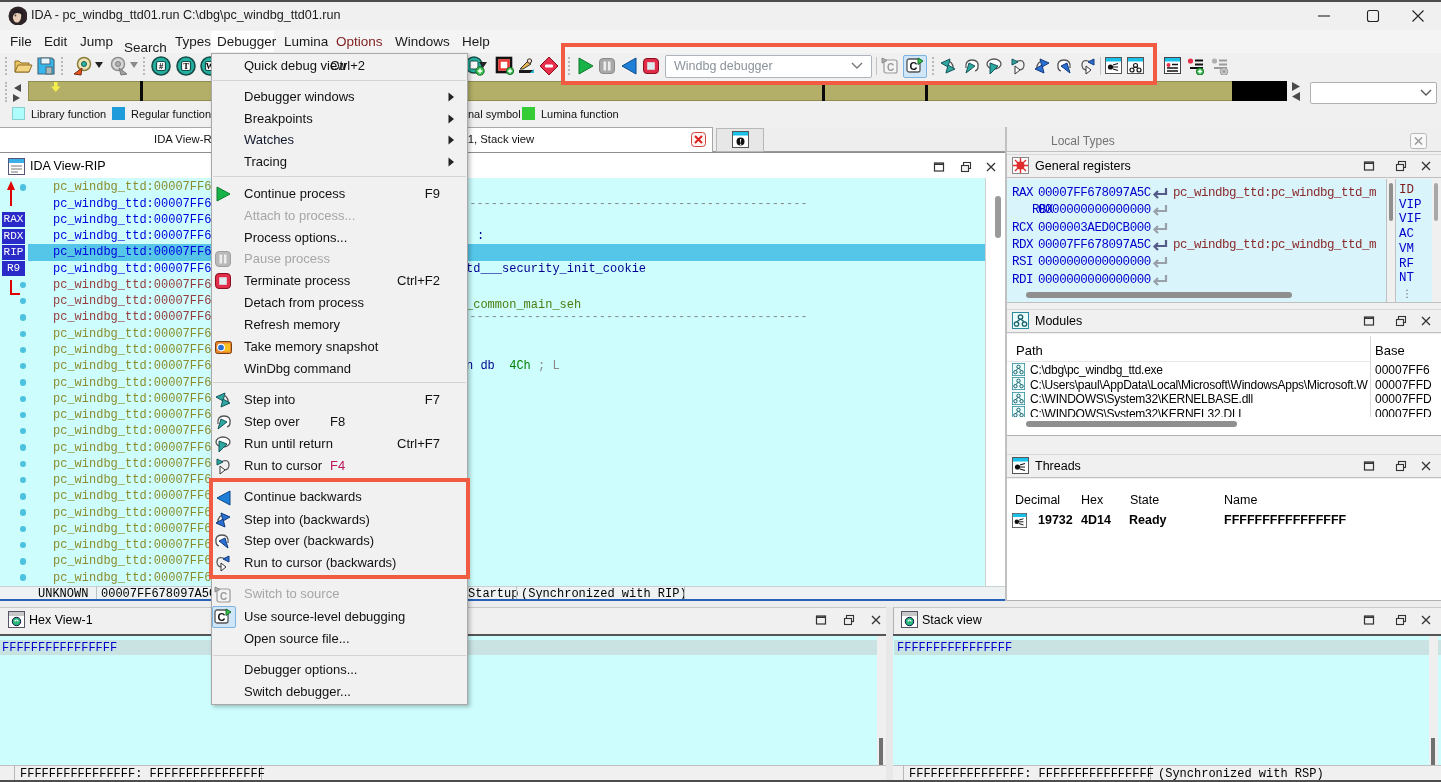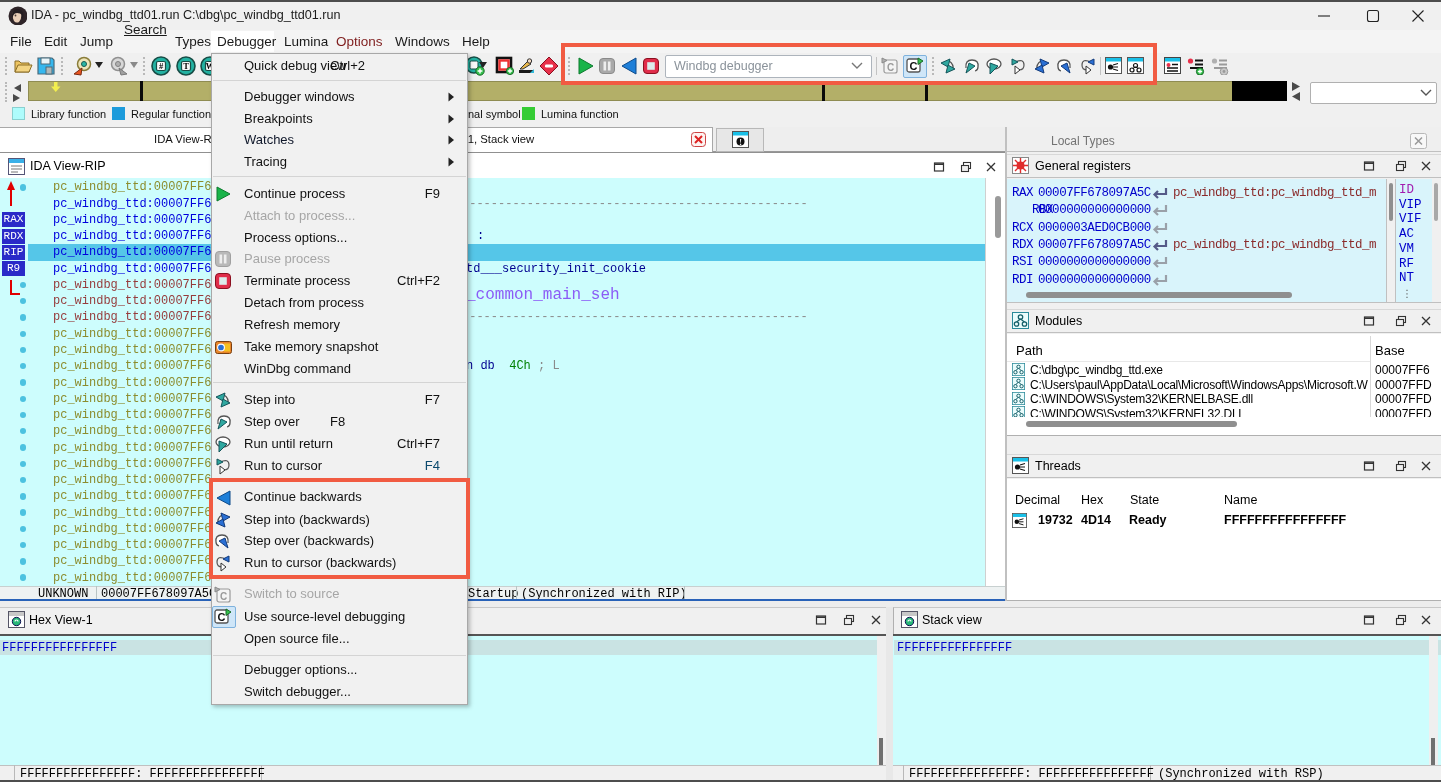--- a/index.html
+++ b/index.html
@@ -21,21 +21,21 @@
     <rect x="1.5" y="1.5" width="11" height="11" fill="none" stroke="#222" stroke-width="1.1" rx="2"></rect>
   </svg>
 <svg class="a" style="left:1411px;top:9px;" width="14" height="14" viewBox="0 0 14 14">
     <path d="M1.5 1.5 L12.5 12.5 M12.5 1.5 L1.5 12.5" stroke="#222" stroke-width="1.1"></path>
   </svg>
 <div class="a" style="left:0px;top:30px;width:1441px;height:23px;background:#f4f4f4"></div>
 <div class="a" style="left:211px;top:31px;width:63px;height:21px;background:#ffffff"></div>
 <div class="a" style="left:10px;top:34px;font:normal 13.5px 'Liberation Sans', sans-serif;color:#1a1a1a;white-space:pre;">File</div>
 <div class="a" style="left:44px;top:34px;font:normal 13.5px 'Liberation Sans', sans-serif;color:#1a1a1a;white-space:pre;">Edit</div>
 <div class="a" style="left:80px;top:34px;font:normal 13.5px 'Liberation Sans', sans-serif;color:#1a1a1a;white-space:pre;">Jump</div>
-<div class="a" style="left:124px;top:22px;font:normal 13.5px 'Liberation Sans', sans-serif;color:#1a1a1a;white-space:pre;text-decoration:underline;">Search</div>
+<div class="a" style="left:124px;top:40px;font:normal 13.5px 'Liberation Sans', sans-serif;color:#1a1a1a;white-space:pre;text-decoration:underline;">Search</div>
 <div class="a" style="left:175px;top:34px;font:normal 13.5px 'Liberation Sans', sans-serif;color:#1a1a1a;white-space:pre;">Types</div>
 <div class="a" style="left:217px;top:34px;font:normal 13.5px 'Liberation Sans', sans-serif;color:#1a1a1a;white-space:pre;">Debugger</div>
 <div class="a" style="left:284px;top:34px;font:normal 13.5px 'Liberation Sans', sans-serif;color:#1a1a1a;white-space:pre;">Lumina</div>
 <div class="a" style="left:336px;top:34px;font:normal 13.5px 'Liberation Sans', sans-serif;color:#7f1d1d;white-space:pre;">Options</div>
 <div class="a" style="left:395px;top:34px;font:normal 13.5px 'Liberation Sans', sans-serif;color:#1a1a1a;white-space:pre;">Windows</div>
 <div class="a" style="left:462px;top:34px;font:normal 13.5px 'Liberation Sans', sans-serif;color:#1a1a1a;white-space:pre;">Help</div>
 <div class="a" style="left:0px;top:53px;width:1441px;height:26px;background:#f0f0f0"></div>
 <div class="a" style="left:5px;top:57px;width:2px;height:18px;border-left:2px dotted #b9b9b9"></div>
 <div class="a" style="left:61px;top:57px;width:2px;height:18px;border-left:2px dotted #b9b9b9"></div>
 <div class="a" style="left:143px;top:57px;width:2px;height:18px;border-left:2px dotted #b9b9b9"></div>
@@ -322,21 +322,21 @@
 <div class="a mono" style="left:53px;top:294.08000000000004px;font-size:12px;line-height:16.26px;color:#8c8c2d;white-space:pre">pc_windbg_ttd:00007FF678097A5C</div>
 <div class="a mono" style="left:53px;top:310.34000000000003px;font-size:12px;line-height:16.26px;color:#8c8c2d;white-space:pre">pc_windbg_ttd:00007FF678097A5C</div>
 <div class="a mono" style="left:53px;top:326.6px;font-size:12px;line-height:16.26px;color:#8c8c2d;white-space:pre">pc_windbg_ttd:00007FF678097A5C</div>
 <div class="a mono" style="left:53px;top:342.86px;font-size:12px;line-height:16.26px;color:#8c8c2d;white-space:pre">pc_windbg_ttd:00007FF678097A5C</div>
 <div class="a mono" style="left:53px;top:359.12px;font-size:12px;line-height:16.26px;color:#8c8c2d;white-space:pre">pc_windbg_ttd:00007FF678097A5C</div>
 <div class="a mono" style="left:53px;top:375.38px;font-size:12px;line-height:16.26px;color:#8c8c2d;white-space:pre">pc_windbg_ttd:00007FF678097A5C</div>
 <div class="a mono" style="left:53px;top:391.64px;font-size:12px;line-height:16.26px;color:#8c8c2d;white-space:pre">pc_windbg_ttd:00007FF678097A5C</div>
 <div class="a mono" style="left:462px;top:17.659999999999997px;font-size:12px;line-height:16.26px;color:#8a8a8a;white-space:pre">------------------------------------------------</div>
 <div class="a mono" style="left:477px;top:50.18000000000001px;font-size:12px;line-height:16.26px;color:#000090">:</div>
 <div class="a mono" style="left:466px;top:82.70000000000005px;font-size:12px;line-height:16.26px;color:#000090">td___security_init_cookie</div>
-<div class="a mono" style="left:466px;top:109px;font-size:16px;line-height:16.26px;color:#8b5cf6">_common_main_seh</div>
+<div class="a mono" style="left:466px;top:119px;font-size:12px;line-height:16.26px;color:#4d7c0f">_common_main_seh</div>
 <div class="a mono" style="left:462px;top:131.48000000000002px;font-size:12px;line-height:16.26px;color:#8a8a8a;white-space:pre">------------------------------------------------</div>
 <div class="a mono" style="left:466px;top:180.26px;font-size:12px;line-height:16.26px;color:#000090;white-space:pre">n db  <span style="color:#008000">4Ch</span> <span style="color:#8a8a8a">; L</span></div>
 </div>
 <svg class="a" style="left:6px;top:180px;" width="14" height="120" viewBox="0 0 14 120">
     <path d="M5 8 L5 26" stroke="#e00000" stroke-width="2"></path>
     <path d="M1 10 L5 1 L9 10 Z" fill="#e00000"></path>
     <path d="M5 100 L5 114 L20 114" stroke="#e00000" stroke-width="2" fill="none"></path>
   </svg>
 <div class="a mono" style="left:2px;top:212.42000000000002px;width:23px;height:15px;background:#2a2ac8;color:#fff;font-size:11px;line-height:15px;text-align:center">RAX</div>
 <div class="a mono" style="left:2px;top:228.68px;width:23px;height:15px;background:#2a2ac8;color:#fff;font-size:11px;line-height:15px;text-align:center">RDX</div>
@@ -399,21 +399,21 @@
   </svg>
 <div class="a" style="left:1012px;top:272.5px;font:normal 12.5px 'Liberation Mono', monospace;color:#0000cc;white-space:pre;letter-spacing:-0.45px">RDI</div>
 <div class="a" style="left:1038px;top:272.5px;font:normal 12.5px 'Liberation Mono', monospace;color:#0000cc;white-space:pre;letter-spacing:-0.45px">0000000000000000</div>
 <svg class="a" style="left:1152px;top:273.5px;" width="17" height="13" viewBox="0 0 17 13">
     <path d="M14 1 L14 7 L3 7 M6 4 L2.5 7.5 L6 11" fill="none" stroke="#9aa0a8" stroke-width="2.2"></path>
   </svg>
 <div class="a" style="left:1026px;top:292px;width:266px;height:6px;background:#8f8f8f;border-radius:3px"></div>
 <div class="a" style="left:1387px;top:179px;width:8px;height:124px;background:#f0f0f0"></div>
 <div class="a" style="left:1389px;top:183px;width:4px;height:38px;background:#8f8f8f;border-radius:2px"></div>
 <div class="a" style="left:1395px;top:179px;width:37px;height:124px;background:#d9f4fb;border-left:1px solid #c0c0c0"></div>
-<div class="a" style="left:1399px;top:183.0px;font:normal 12.5px 'Liberation Mono', monospace;color:#a21caf;white-space:pre;">ID</div>
+<div class="a" style="left:1399px;top:183.0px;font:normal 12.5px 'Liberation Mono', monospace;color:#7f1d1d;white-space:pre;">ID</div>
 <div class="a" style="left:1399px;top:197.7px;font:normal 12.5px 'Liberation Mono', monospace;color:#0000cc;white-space:pre;">VIP</div>
 <div class="a" style="left:1399px;top:212.4px;font:normal 12.5px 'Liberation Mono', monospace;color:#0000cc;white-space:pre;">VIF</div>
 <div class="a" style="left:1399px;top:227.1px;font:normal 12.5px 'Liberation Mono', monospace;color:#0000cc;white-space:pre;">AC</div>
 <div class="a" style="left:1399px;top:241.8px;font:normal 12.5px 'Liberation Mono', monospace;color:#0000cc;white-space:pre;">VM</div>
 <div class="a" style="left:1399px;top:256.5px;font:normal 12.5px 'Liberation Mono', monospace;color:#0000cc;white-space:pre;">RF</div>
 <div class="a" style="left:1399px;top:271.2px;font:normal 12.5px 'Liberation Mono', monospace;color:#0000cc;white-space:pre;">NT</div>
 <div class="a" style="left:1402px;top:288px;font:normal 10px 'Liberation Sans', sans-serif;color:#5a5a5a;white-space:pre;">⋮</div>
 <div class="a" style="left:1432px;top:179px;width:9px;height:124px;background:#f0f0f0"></div>
 <div class="a" style="left:1434px;top:183px;width:4px;height:38px;background:#a8a8a8;border-radius:2px"></div>
 <div class="a" style="left:1007px;top:302px;width:434px;height:1px;background:#c0c0c0"></div>
@@ -610,21 +610,21 @@
 <div class="a" style="left:244px;top:339px;font:13px 'Liberation Sans', sans-serif;color:#111;white-space:pre;z-index:41">Take memory snapshot</div>
 <div class="a" style="left:244px;top:361px;font:13px 'Liberation Sans', sans-serif;color:#111;white-space:pre;z-index:41">WinDbg command</div>
 <div class="a" style="left:213px;top:382px;width:253px;height:1px;background:#d4d4d4;z-index:41"></div>
 <div class="a" style="left:244px;top:392px;font:13px 'Liberation Sans', sans-serif;color:#111;white-space:pre;z-index:41">Step into</div>
 <div class="a" style="left:330px;top:392px;width:110px;text-align:right;font:13px 'Liberation Sans', sans-serif;color:#111;z-index:41">F7</div>
 <div class="a" style="left:244px;top:414px;font:13px 'Liberation Sans', sans-serif;color:#111;white-space:pre;z-index:41">Step over</div>
 <div class="a" style="left:330px;top:414px;width:110px;font:13px 'Liberation Sans', sans-serif;color:#111;z-index:41">F8</div>
 <div class="a" style="left:244px;top:436px;font:13px 'Liberation Sans', sans-serif;color:#111;white-space:pre;z-index:41">Run until return</div>
 <div class="a" style="left:330px;top:436px;width:110px;text-align:right;font:13px 'Liberation Sans', sans-serif;color:#111;z-index:41">Ctrl+F7</div>
 <div class="a" style="left:244px;top:458px;font:13px 'Liberation Sans', sans-serif;color:#111;white-space:pre;z-index:41">Run to cursor</div>
-<div class="a" style="left:330px;top:458px;width:110px;text-align:right;font:13px 'Liberation Sans', sans-serif;color:#0c4a6e;z-index:41">F4</div>
+<div class="a" style="left:330px;top:458px;width:110px;font:13px 'Liberation Sans', sans-serif;color:#be185d;z-index:41">F4</div>
 <div class="a" style="left:244px;top:489px;font:13px 'Liberation Sans', sans-serif;color:#111;white-space:pre;z-index:41">Continue backwards</div>
 <div class="a" style="left:244px;top:512px;font:13px 'Liberation Sans', sans-serif;color:#111;white-space:pre;z-index:41">Step into (backwards)</div>
 <div class="a" style="left:244px;top:533px;font:13px 'Liberation Sans', sans-serif;color:#111;white-space:pre;z-index:41">Step over (backwards)</div>
 <div class="a" style="left:244px;top:555px;font:13px 'Liberation Sans', sans-serif;color:#111;white-space:pre;z-index:41">Run to cursor (backwards)</div>
 <div class="a" style="left:244px;top:586px;font:13px 'Liberation Sans', sans-serif;color:#a6a6a6;white-space:pre;z-index:41">Switch to source</div>
 <div class="a" style="left:244px;top:609px;font:13px 'Liberation Sans', sans-serif;color:#111;white-space:pre;z-index:41">Use source-level debugging</div>
 <div class="a" style="left:244px;top:631px;font:13px 'Liberation Sans', sans-serif;color:#111;white-space:pre;z-index:41">Open source file...</div>
 <div class="a" style="left:213px;top:655px;width:253px;height:1px;background:#d4d4d4;z-index:41"></div>
 <div class="a" style="left:244px;top:662px;font:13px 'Liberation Sans', sans-serif;color:#111;white-space:pre;z-index:41">Debugger options...</div>
 <div class="a" style="left:244px;top:684px;font:13px 'Liberation Sans', sans-serif;color:#111;white-space:pre;z-index:41">Switch debugger...</div>

